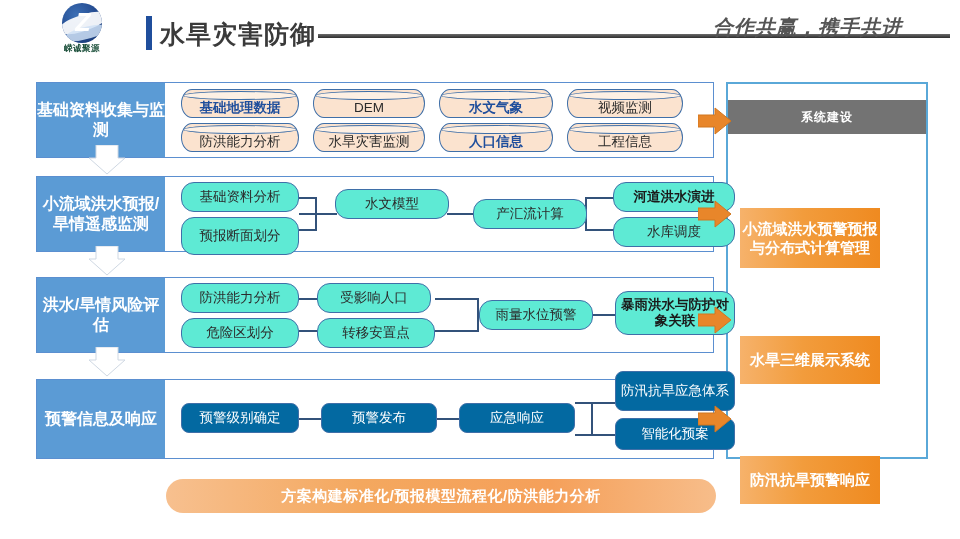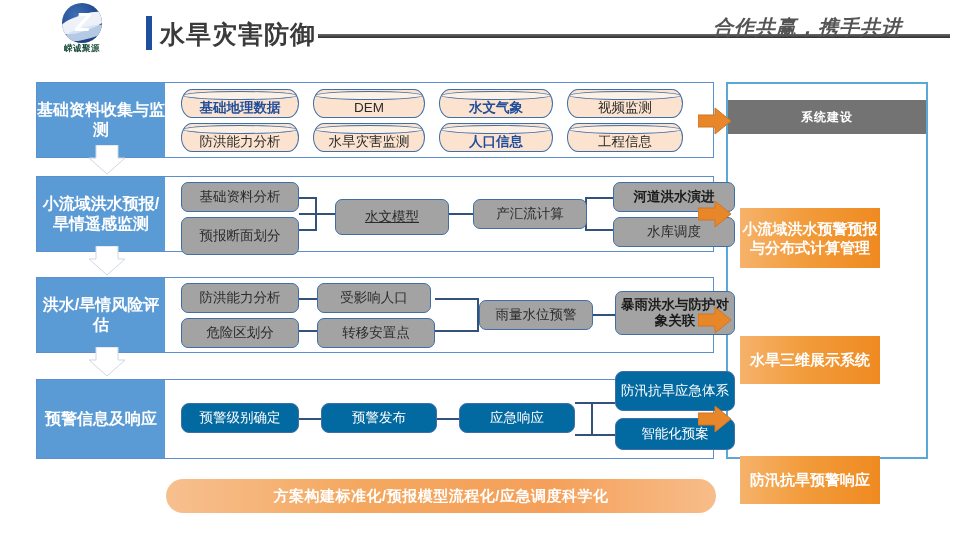--- a/index.html
+++ b/index.html
@@ -70,22 +70,22 @@
 
   
   .dn-arrow{position:absolute;left:88px;width:38px;height:30px;z-index:6;}
   .dn-arrow svg{display:block;}
 
   
   .node{
     position:absolute;box-sizing:border-box;
     display:flex;align-items:center;justify-content:center;text-align:center;
     font-size:13.5px;color:#2b2b2b;line-height:1.18;
-    border:1.5px solid #3f6fa8;border-radius:7px;
-    background:#a3a3a3;
+    border:1.5px solid #3f6fa8;border-radius:13px;
+    background:#5eead4;
     z-index:4;
   }
   .node.cyl{
     border-radius:11px/50%;
     background:#fbe3cf;
   }
   .node.cyl:before{
     content:"";position:absolute;left:1px;right:1px;top:1px;height:9px;
     border:1.4px solid #3f6fa8;border-radius:50%;
     background:#fdf0e4;box-sizing:border-box;
@@ -203,21 +203,21 @@
     <div class="connv" style="left:150px;top:20px;height:33px;"></div>
     <div class="conn" style="left:134px;top:20px;width:18px;"></div>
     <div class="conn" style="left:134px;top:52px;width:18px;"></div>
 
     <div class="node" style="left:16px;top:5px;width:118px;height:30px;">
         <span>基础资料分析</span>
       </div>
     <div class="node" style="left:16px;top:40px;width:118px;height:38px;">
         <span>预报断面划分</span>
       </div>
-    <div class="node" style="left:170px;top:22px;width:114px;height:36px;text-decoration:underline;">
+    <div class="node" style="left:170px;top:12px;width:114px;height:30px;">
         <span>水文模型</span>
       </div>
     <div class="node" style="left:308px;top:22px;width:114px;height:30px;">
         <span>产汇流计算</span>
       </div>
     <div class="node hi-dark" style="left:448px;top:5px;width:122px;height:30px;">
         <span>河道洪水演进</span>
       </div>
     <div class="node" style="left:448px;top:40px;width:122px;height:30px;">
         <span>水库调度</span>
@@ -316,13 +316,13 @@
       <span>小流域洪水预警预报与分布式计算管理</span>
     </div>
   <div class="panel-item pi2">
       <span>水旱三维展示系统</span>
     </div>
   <div class="panel-item pi3">
       <span>防汛抗旱预警响应</span>
     </div>
 </div>
 
-<div class="banner">方案构建标准化/预报模型流程化/应急调度科学化</div>
+<div class="banner">方案构建标准化/预报模型流程化/防洪能力分析</div>
 
 </body></html>

